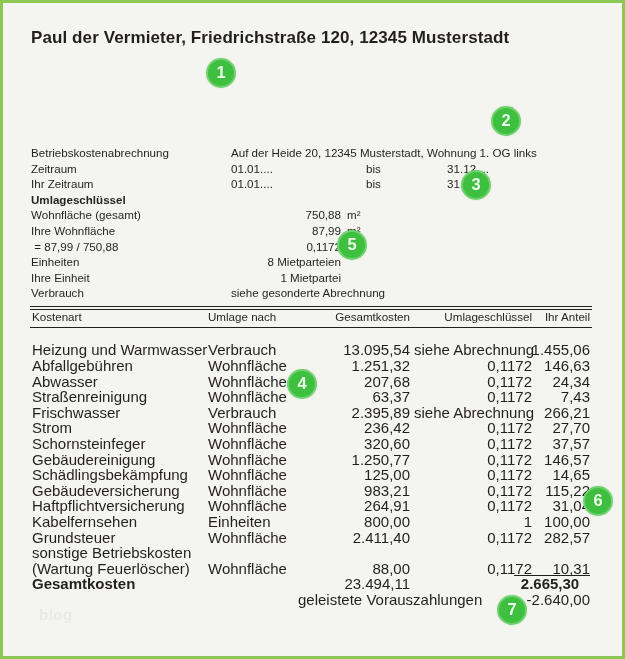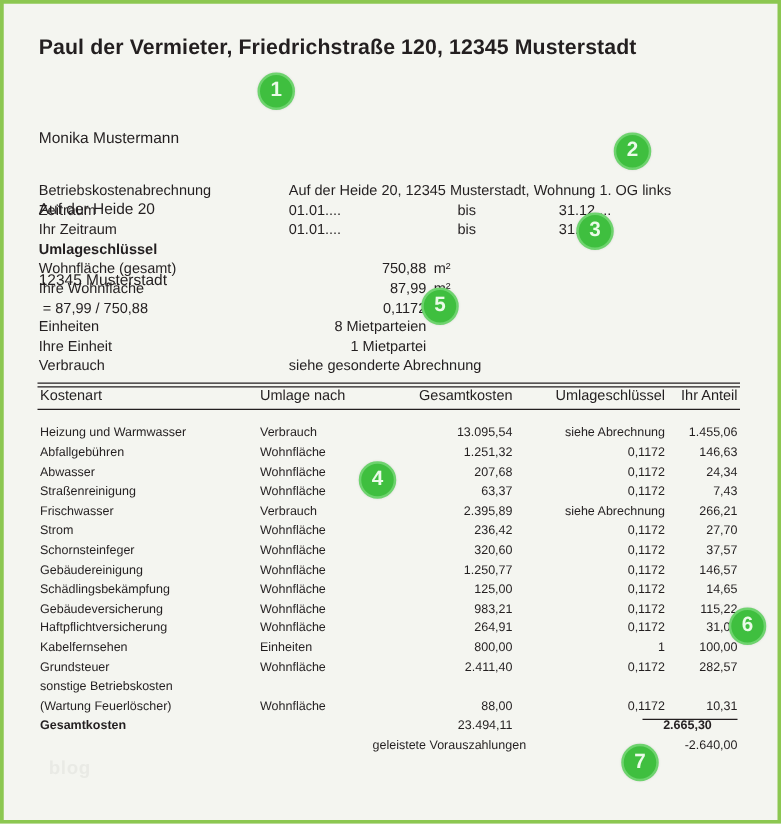--- a/index.html
+++ b/index.html
@@ -128,21 +128,21 @@
   }
   .col-kostenart   { position: absolute; left: 2px;   top: 0; }
   .col-umlage      { position: absolute; left: 178px; top: 0; }
   .col-gesamt      { position: absolute; left: 252px; top: 0; width: 128px; text-align: right; }
   .col-schluessel  { position: absolute; left: 384px; top: 0; width: 118px; text-align: right; }
   .col-anteil      { position: absolute; left: 490px; top: 0; width: 70px;  text-align: right; }
 
   .trow {
     position: relative;
     height: 15.6px;
-    font-size: 10px;
+    font-size: 15px;
     color: #231f20;
     white-space: pre;
   }
   .c-name   { position: absolute; left: 2px;   top: 0; }
   .c-umlage { position: absolute; left: 178px; top: 0; }
   .c-gesamt { position: absolute; left: 240px; top: 0; width: 140px; text-align: right; }
   .c-key    { position: absolute; left: 384px; top: 0; width: 118px; text-align: right; }
   .c-anteil { position: absolute; left: 480px; top: 0; width: 80px;  text-align: right; }
 
   .underline-gesamt::after {
@@ -197,25 +197,20 @@
   }
 </style>
 </head>
 <body>
 
 <div id="page">
   <div class="sheet">
 
     <div class="t bold" id="landlord-line">Paul der Vermieter, Friedrichstraße 120, 12345 Musterstadt</div>
 
-    <div class="t" id="tenant-block">
-      <div>Monika Mustermann</div>
-      <div>Auf der Heide 20</div>
-      <div>12345 Musterstadt</div>
-    </div>
 
     <div id="meta">
         <div class="meta-row"><span class="meta-label">Betriebskostenabrechnung</span><span class="meta-value">Auf der Heide 20, 12345 Musterstadt, Wohnung 1. OG links</span></div>
         <div class="meta-row"><span class="meta-label">Zeitraum</span><span class="meta-date1">01.01....</span><span class="meta-bis">bis</span><span class="meta-date2">31.12....</span></div>
         <div class="meta-row"><span class="meta-label">Ihr Zeitraum</span><span class="meta-date1">01.01....</span><span class="meta-bis">bis</span><span class="meta-date2">31.12....</span></div>
         <div class="meta-row"><span class="meta-label bold">Umlageschlüssel</span></div>
         <div class="meta-row"><span class="meta-label">Wohnfläche (gesamt)</span><span class="meta-num">750,88</span><span class="meta-unit">m²</span></div>
         <div class="meta-row"><span class="meta-label">Ihre Wohnfläche</span><span class="meta-num">87,99</span><span class="meta-unit">m²</span></div>
         <div class="meta-row"><span class="meta-label"> = 87,99 / 750,88</span><span class="meta-num">0,1172</span><span class="meta-unit">m²</span></div>
         <div class="meta-row"><span class="meta-label">Einheiten</span><span class="meta-centerish">8 Mietparteien</span></div>

